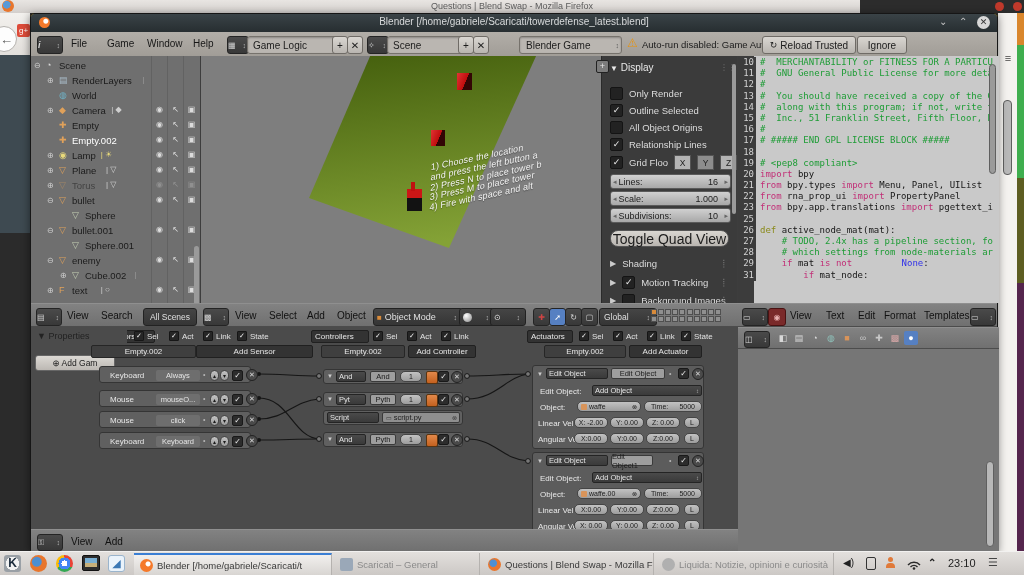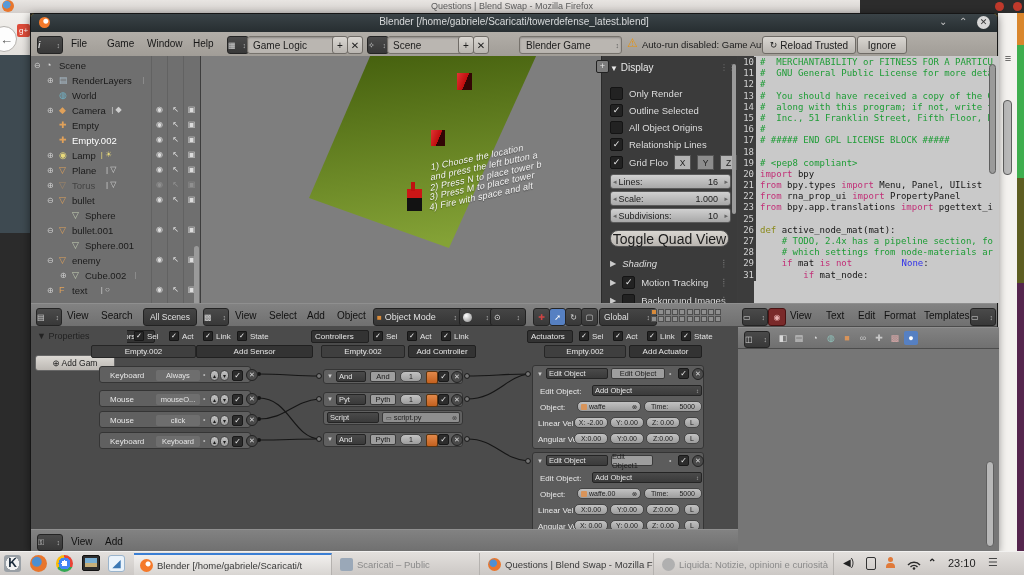--- a/index.html
+++ b/index.html
@@ -342,21 +342,21 @@
             </div>
             <div class="np-slider" style="position: absolute; top: 152px;">
               <div style="position: relative; left: 2px; font-size: 7px; color: rgb(102, 102, 102);">◂</div>
               <div style="position: relative; left: 4px;">Subdivisions:</div>
               <div style="position: absolute; right: 12px;">10</div>
               <div style="position: absolute; right: 2px; font-size: 7px; color: rgb(102, 102, 102);">▸</div>
             </div>
             <div style="position: absolute; left: 8px; top: 174px; width: 119px; height: 17px; background: linear-gradient(rgb(217, 214, 209), rgb(185, 181, 176)); border: 1px solid rgb(85, 85, 85); border-radius: 8px; color: rgb(28, 28, 28); font-size: 14px; display: flex; align-items: center; justify-content: center; box-sizing: border-box;">Toggle Quad View</div>
             <div class="np-row" style="position: absolute; top: 202px;">
               <div style="position: relative; font-size: 8px; color: rgb(204, 204, 204);">▶</div>
-              <div style="position: relative; font-style: italic;">Shading</div>
+              <div style="position: relative;">Shading</div>
               <div style="position: absolute; left: 112px; color: rgb(112, 112, 112); font-size: 8px;">⡇</div>
             </div>
             <div class="np-row" style="position: absolute; top: 220px;">
               <div style="position: relative; font-size: 8px; color: rgb(204, 204, 204);">▶</div>
               <div class="np-check" style="position: relative;">✓</div>
               <div style="position: relative;">Motion Tracking</div>
               <div style="position: absolute; left: 112px; color: rgb(112, 112, 112); font-size: 8px;">⡇</div>
             </div>
             <div class="np-row" style="position: absolute; top: 238px;">
               <div style="position: relative; font-size: 8px; color: rgb(204, 204, 204);">▶</div>
@@ -783,21 +783,21 @@
         <div style="margin:2px;height:9px;background:linear-gradient(#7ab0d4 55%,#c8b07a 56%);"></div>
       </div>
     <div class="r" style="left:108px;top:3px;width:17px;height:17px;border-radius:3px;background:#eaf3fb;border:1px solid #9ab4cc;color:#3c78b4;font-size:11px;text-align:center;line-height:15px;box-sizing:border-box;">◢</div>
     <div id="tasks">
         <div class="task" style="left: 134px; width: 198px; background: linear-gradient(rgb(242, 240, 238), rgb(216, 213, 210)); border-top: 2px solid rgb(59, 127, 212);">
           <div style="width: 13px; height: 13px; flex: 0 0 13px; border-radius: 50%; background: radial-gradient(circle at 62% 38%, rgb(255, 255, 255) 0px, rgb(255, 255, 255) 2px, rgb(245, 121, 42) 3px, rgb(245, 121, 42) 100%);"></div>
           <span>Blender [/home/gabriele/Scaricati/t</span>
         </div>
         <div class="task" style="left: 334px; width: 146px;">
           <div style="width: 13px; height: 13px; flex: 0 0 13px; border-radius: 2px; background: rgb(154, 168, 184);"></div>
-          <span style="color: rgb(138, 138, 138);">Scaricati – Public</span>
+          <span style="color: rgb(138, 138, 138);">Scaricati – General</span>
         </div>
         <div class="task" style="left: 482px; width: 172px;">
           <div style="width: 13px; height: 13px; flex: 0 0 13px; border-radius: 50%; background: radial-gradient(circle at 40% 40%, rgb(77, 143, 209) 0px, rgb(77, 143, 209) 30%, rgb(232, 118, 45) 38%, rgb(232, 118, 45) 100%);"></div>
           <span>Questions | Blend Swap - Mozilla Fi</span>
         </div>
         <div class="task" style="left: 656px; width: 178px;">
           <div style="width: 13px; height: 13px; flex: 0 0 13px; border-radius: 50%; background: rgb(176, 176, 176);"></div>
           <span style="color: rgb(138, 138, 138);">Liquida: Notizie, opinioni e curiosità</span>
         </div>
       </div>

